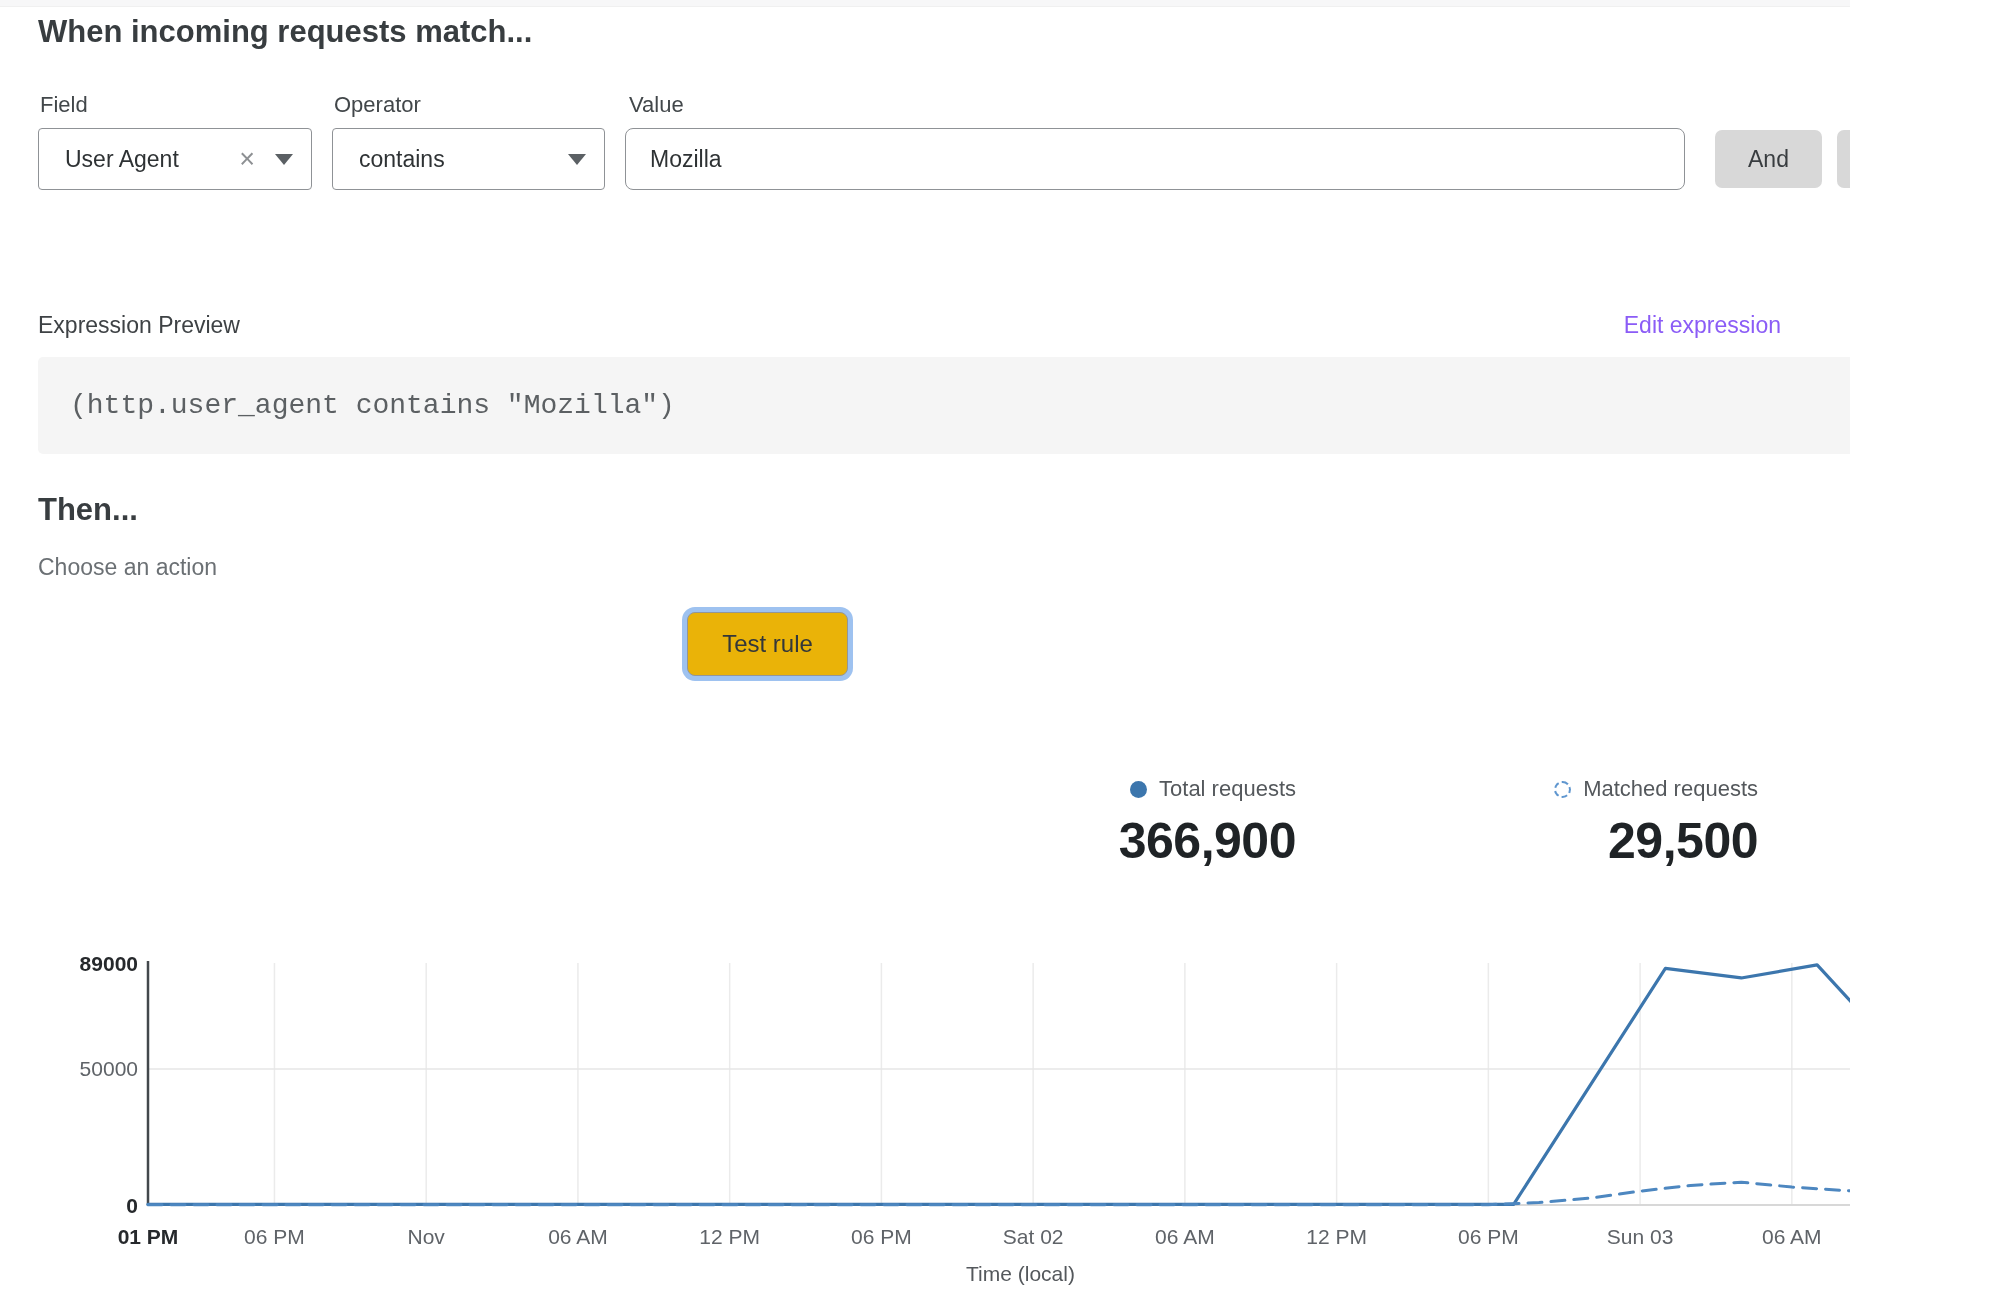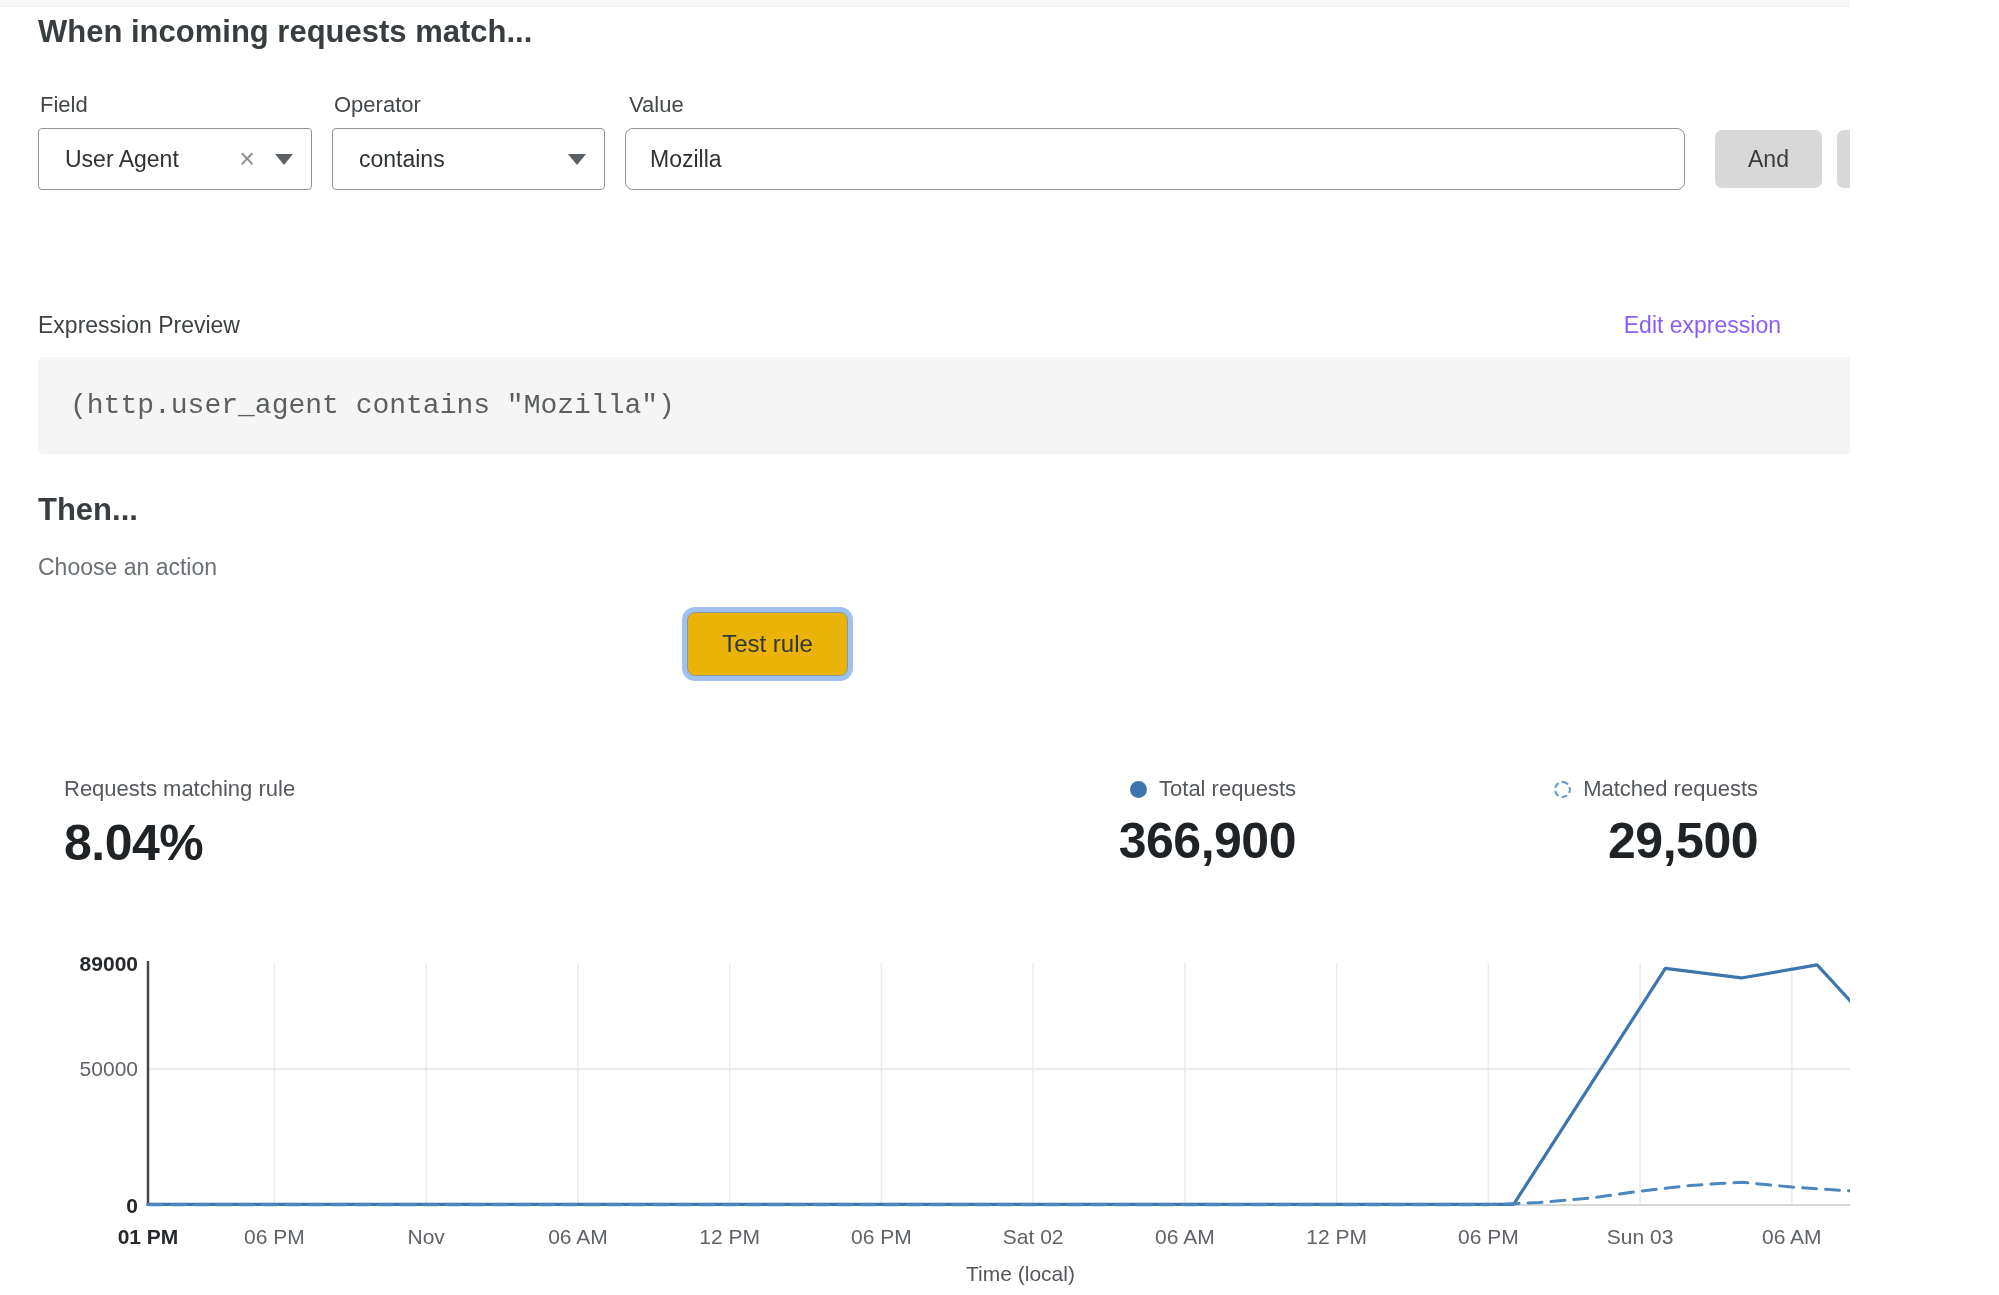--- a/index.html
+++ b/index.html
@@ -92,24 +92,20 @@
   <div class="code-box">
     <div class="code-text">(http.user_agent contains "Mozilla")</div>
   </div>
 
   <div class="h-then">Then...</div>
   <div class="action-label">Choose an action</div>
 
 
   <button class="test-btn">Test rule</button>
 
-  <div class="stat-left">
-    <div class="stat-label">Requests matching rule</div>
-    <div class="stat-value">8.04%</div>
-  </div>
 
   <div class="stat-total">
     <div class="legend-row">
       <span class="dot"></span>
       <span class="stat-label">Total requests</span>
     </div>
     <div class="stat-value">366,900</div>
   </div>
 
   <div class="stat-matched">

